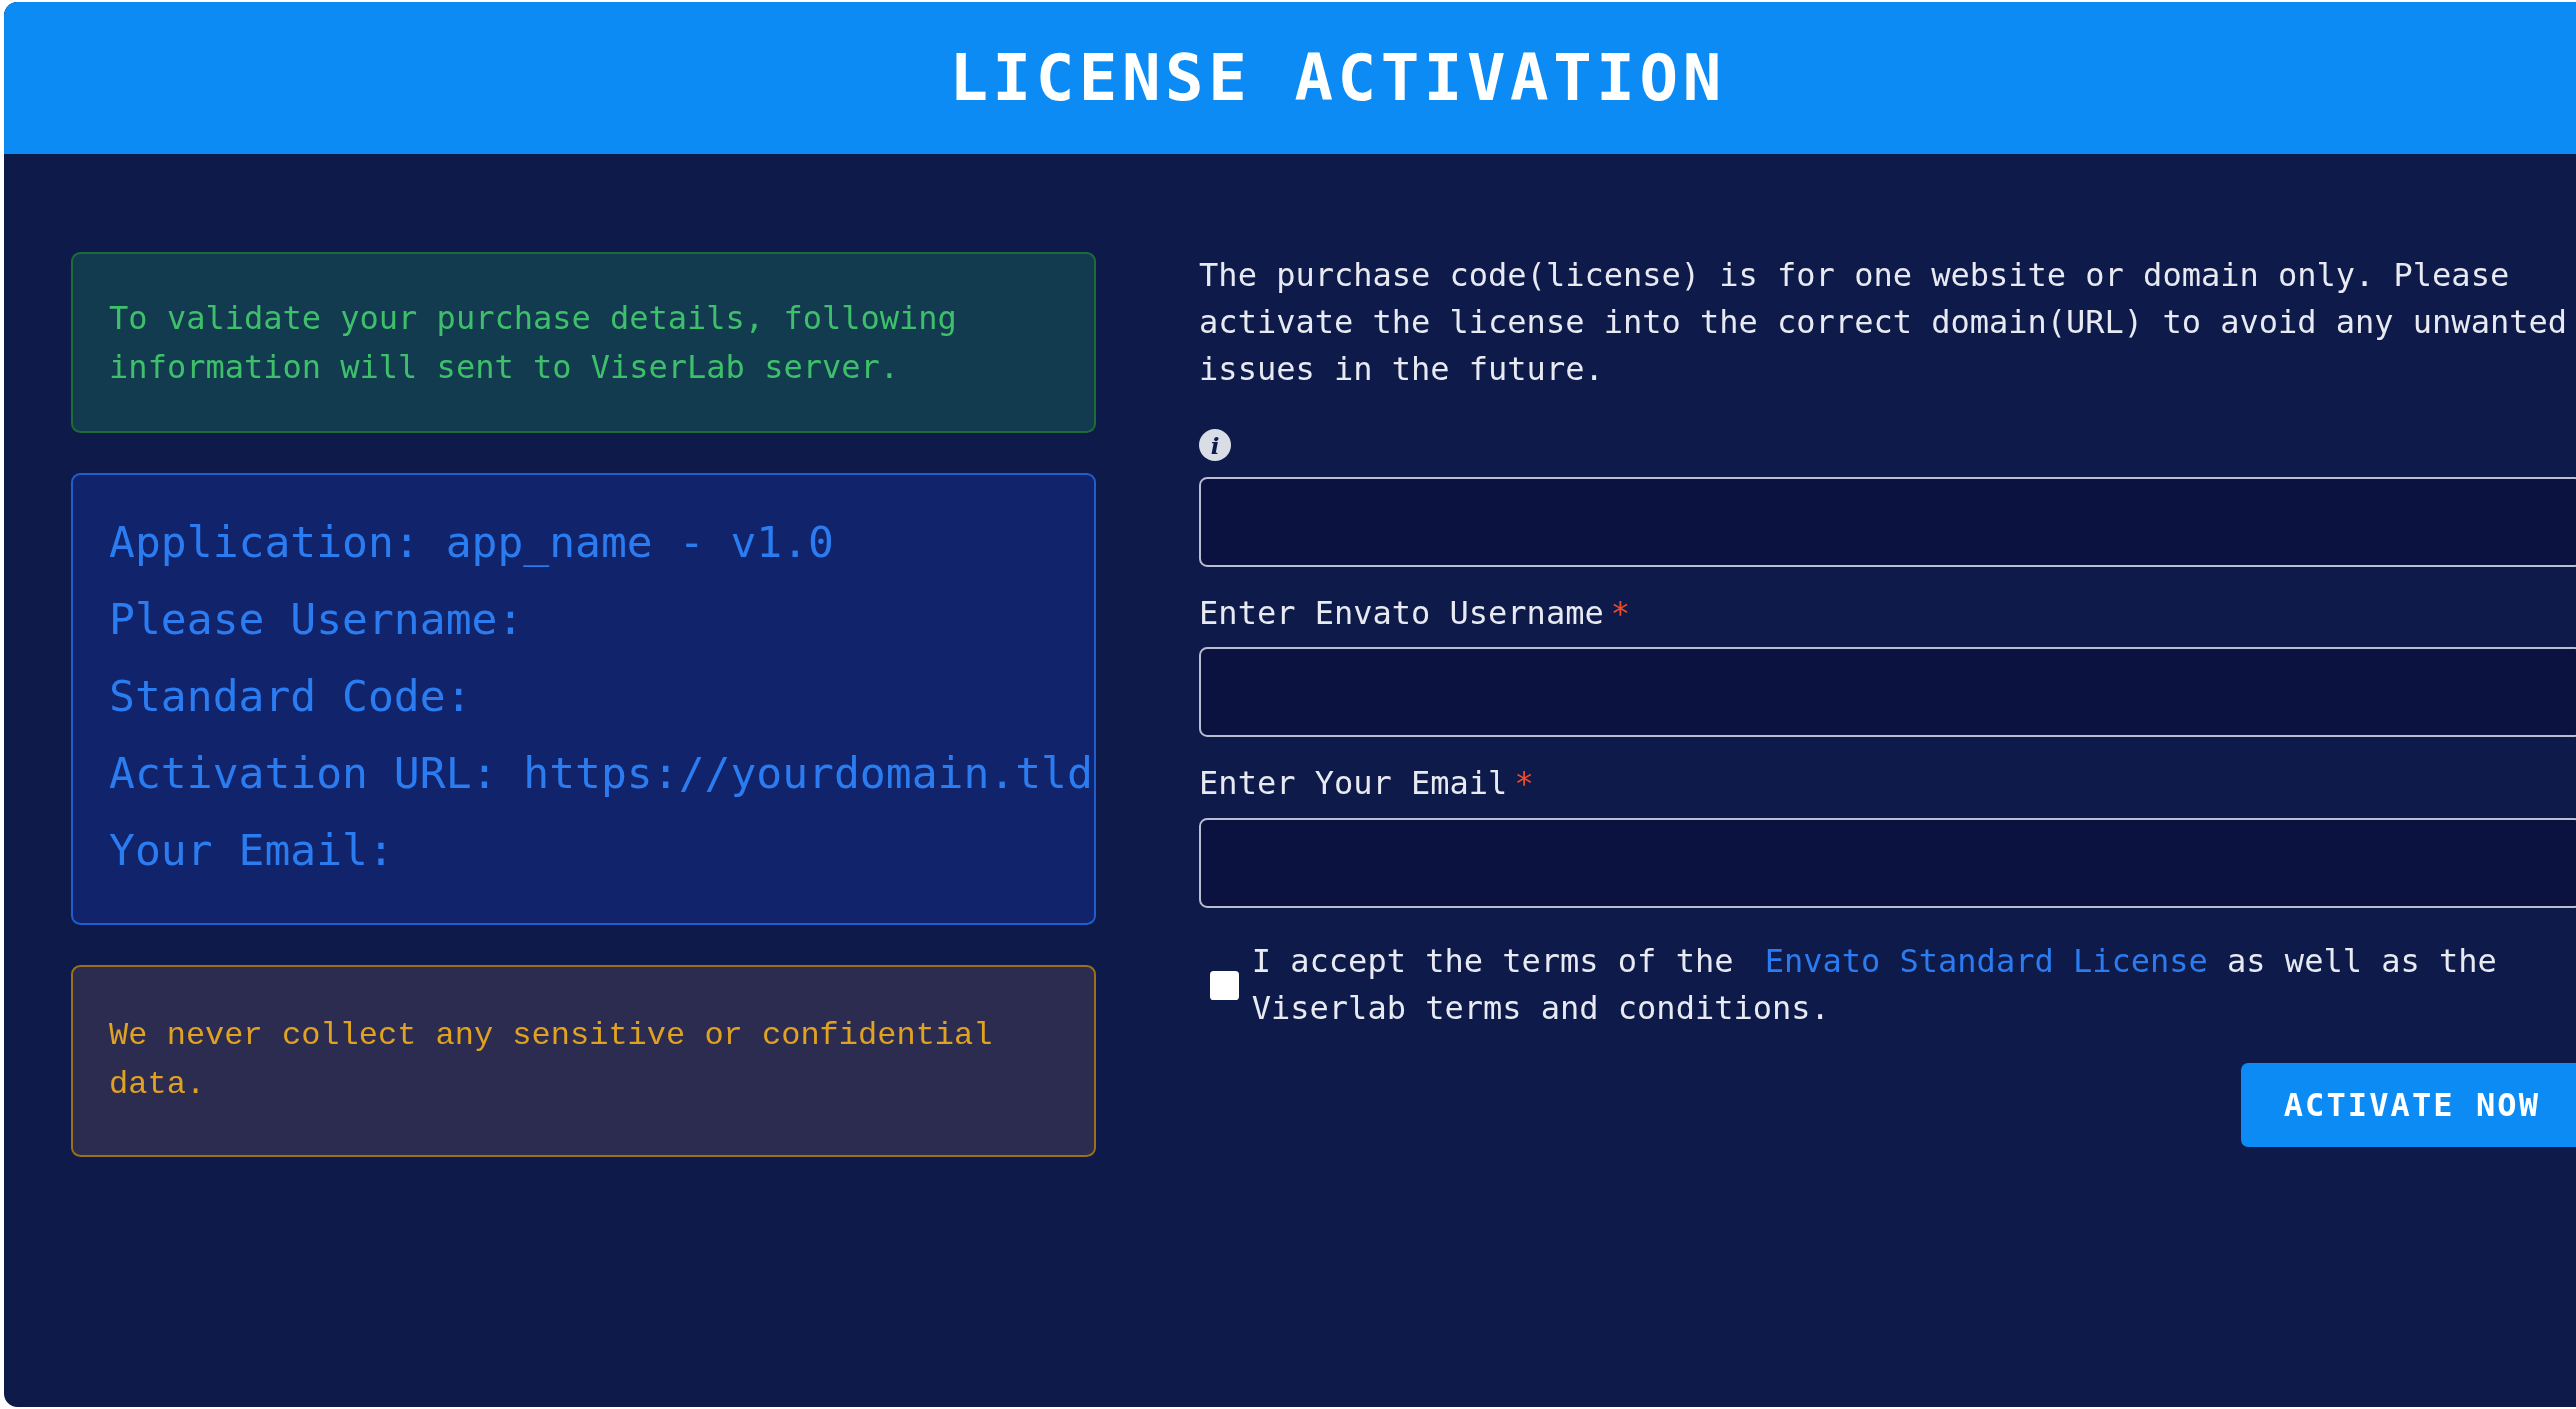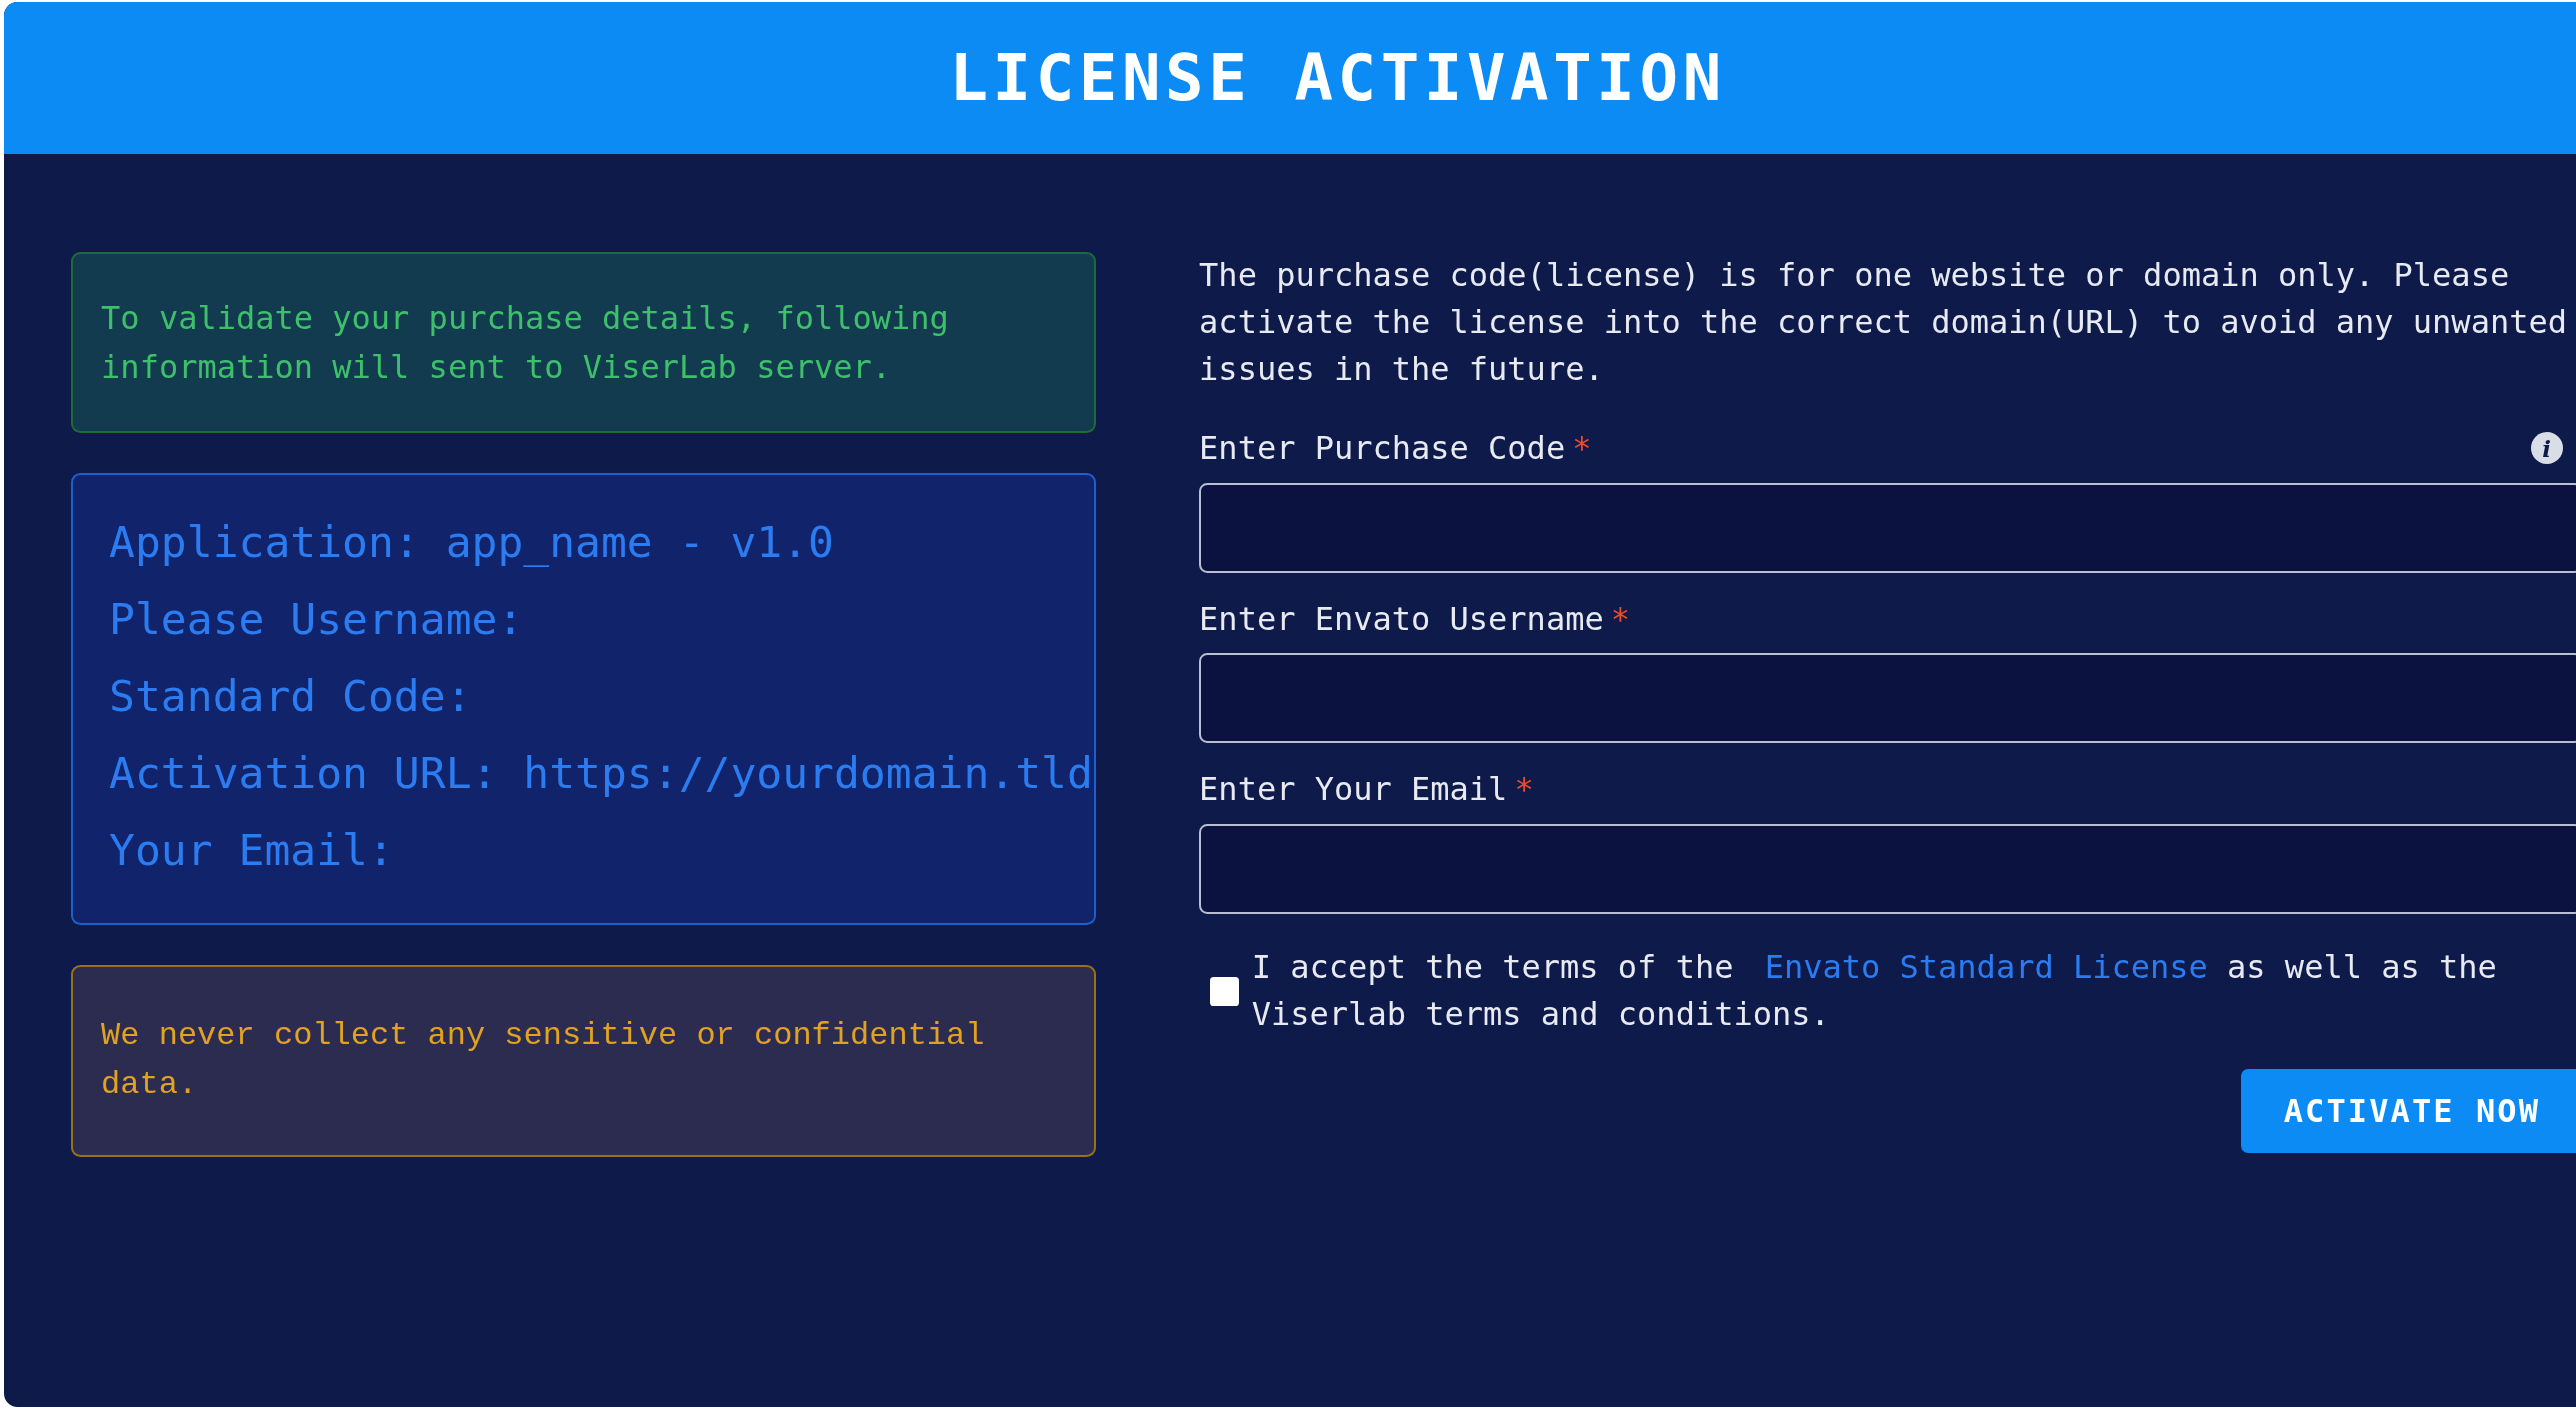--- a/index.html
+++ b/index.html
@@ -59,21 +59,21 @@
   .col-right {
     flex: 1 1 auto;
     padding-left: 103px;
     padding-top: 0px;
   }
 
   
   .alert-box {
     border-radius: 9.3px;
     box-sizing: border-box;
-    padding: 23px 28px;
+    padding: 23px 36px;
   }
   .alert-success {
     background: #123b50;
     border: 2.6px solid #1d6b36;
     min-height: 181px;
     display: flex;
     align-items: center;
   }
   .alert-success .alert-text {
     color: #3ec06b;
@@ -251,23 +251,20 @@
       </div>
 
     </div>
 
     <div class="col-right">
 
       <div class="notice-text">The purchase code(license) is for one website or domain only. Please activate the license into the correct domain(URL) to avoid any unwanted issues in the future.</div>
 
       <div class="field-group">
         <div class="field-label-row">
-          <div>
-            <span class="field-label">Enter Purchase Code</span><span class="req-star">*</span>
-          </div>
           <span class="info-icon">i</span>
         </div>
         <input class="text-input" type="text" value="" style="">
       </div>
 
       <div class="field-group">
         <div class="field-label-row">
           <div>
             <span class="field-label">Enter Envato Username</span><span class="req-star">*</span>
           </div>

